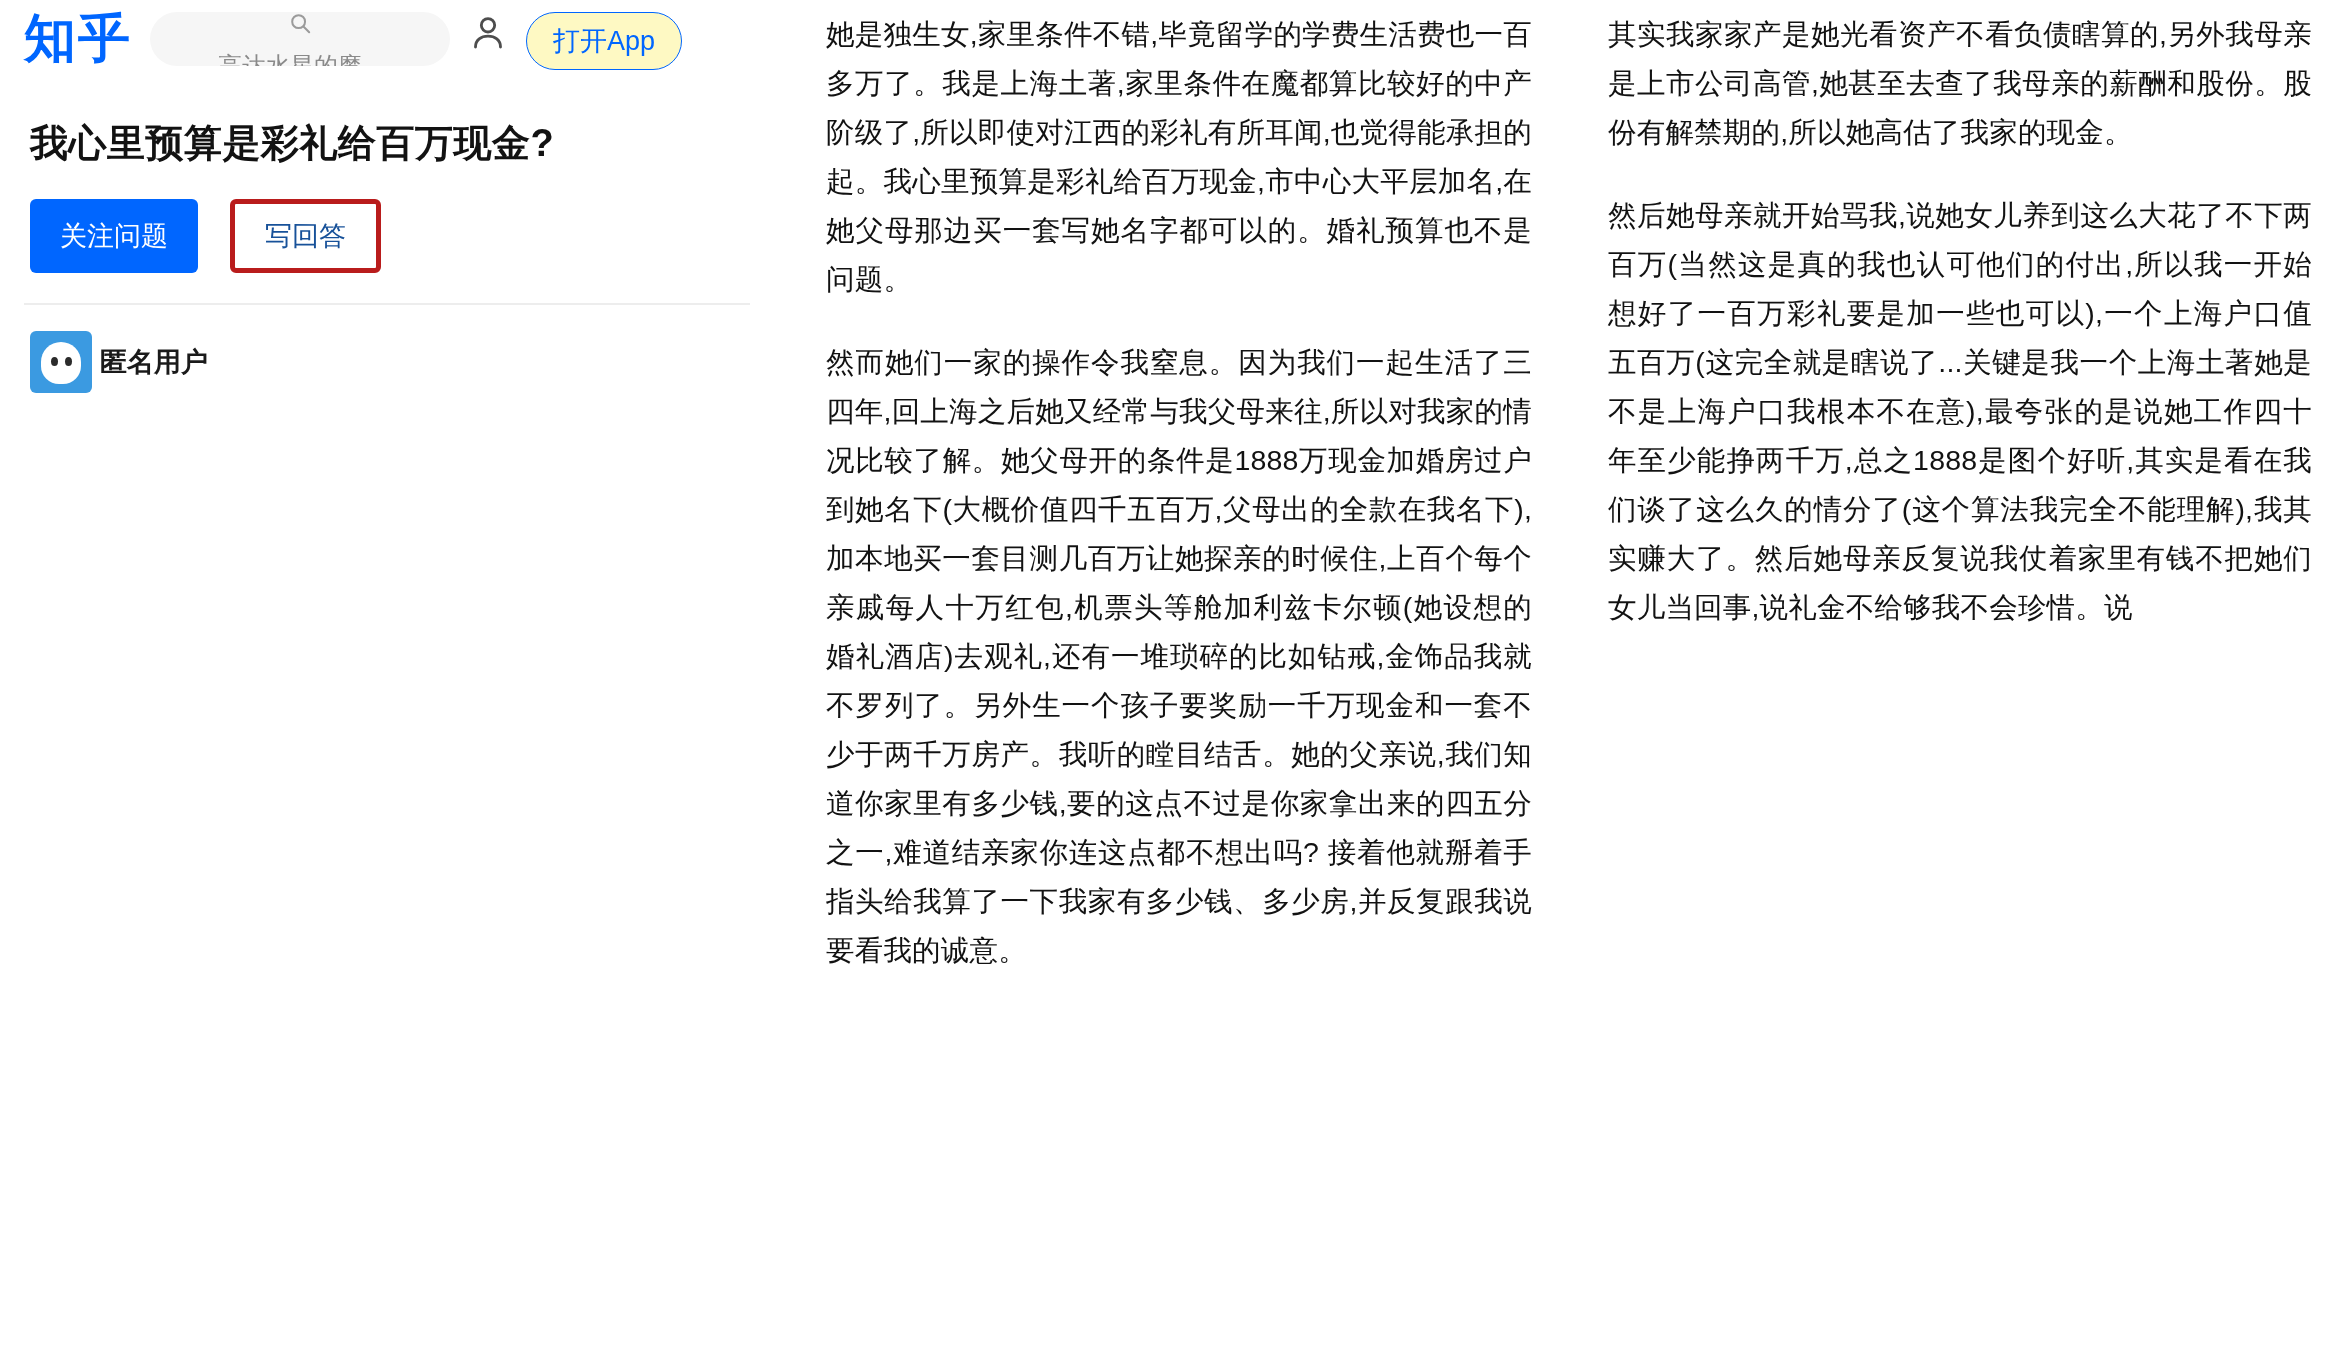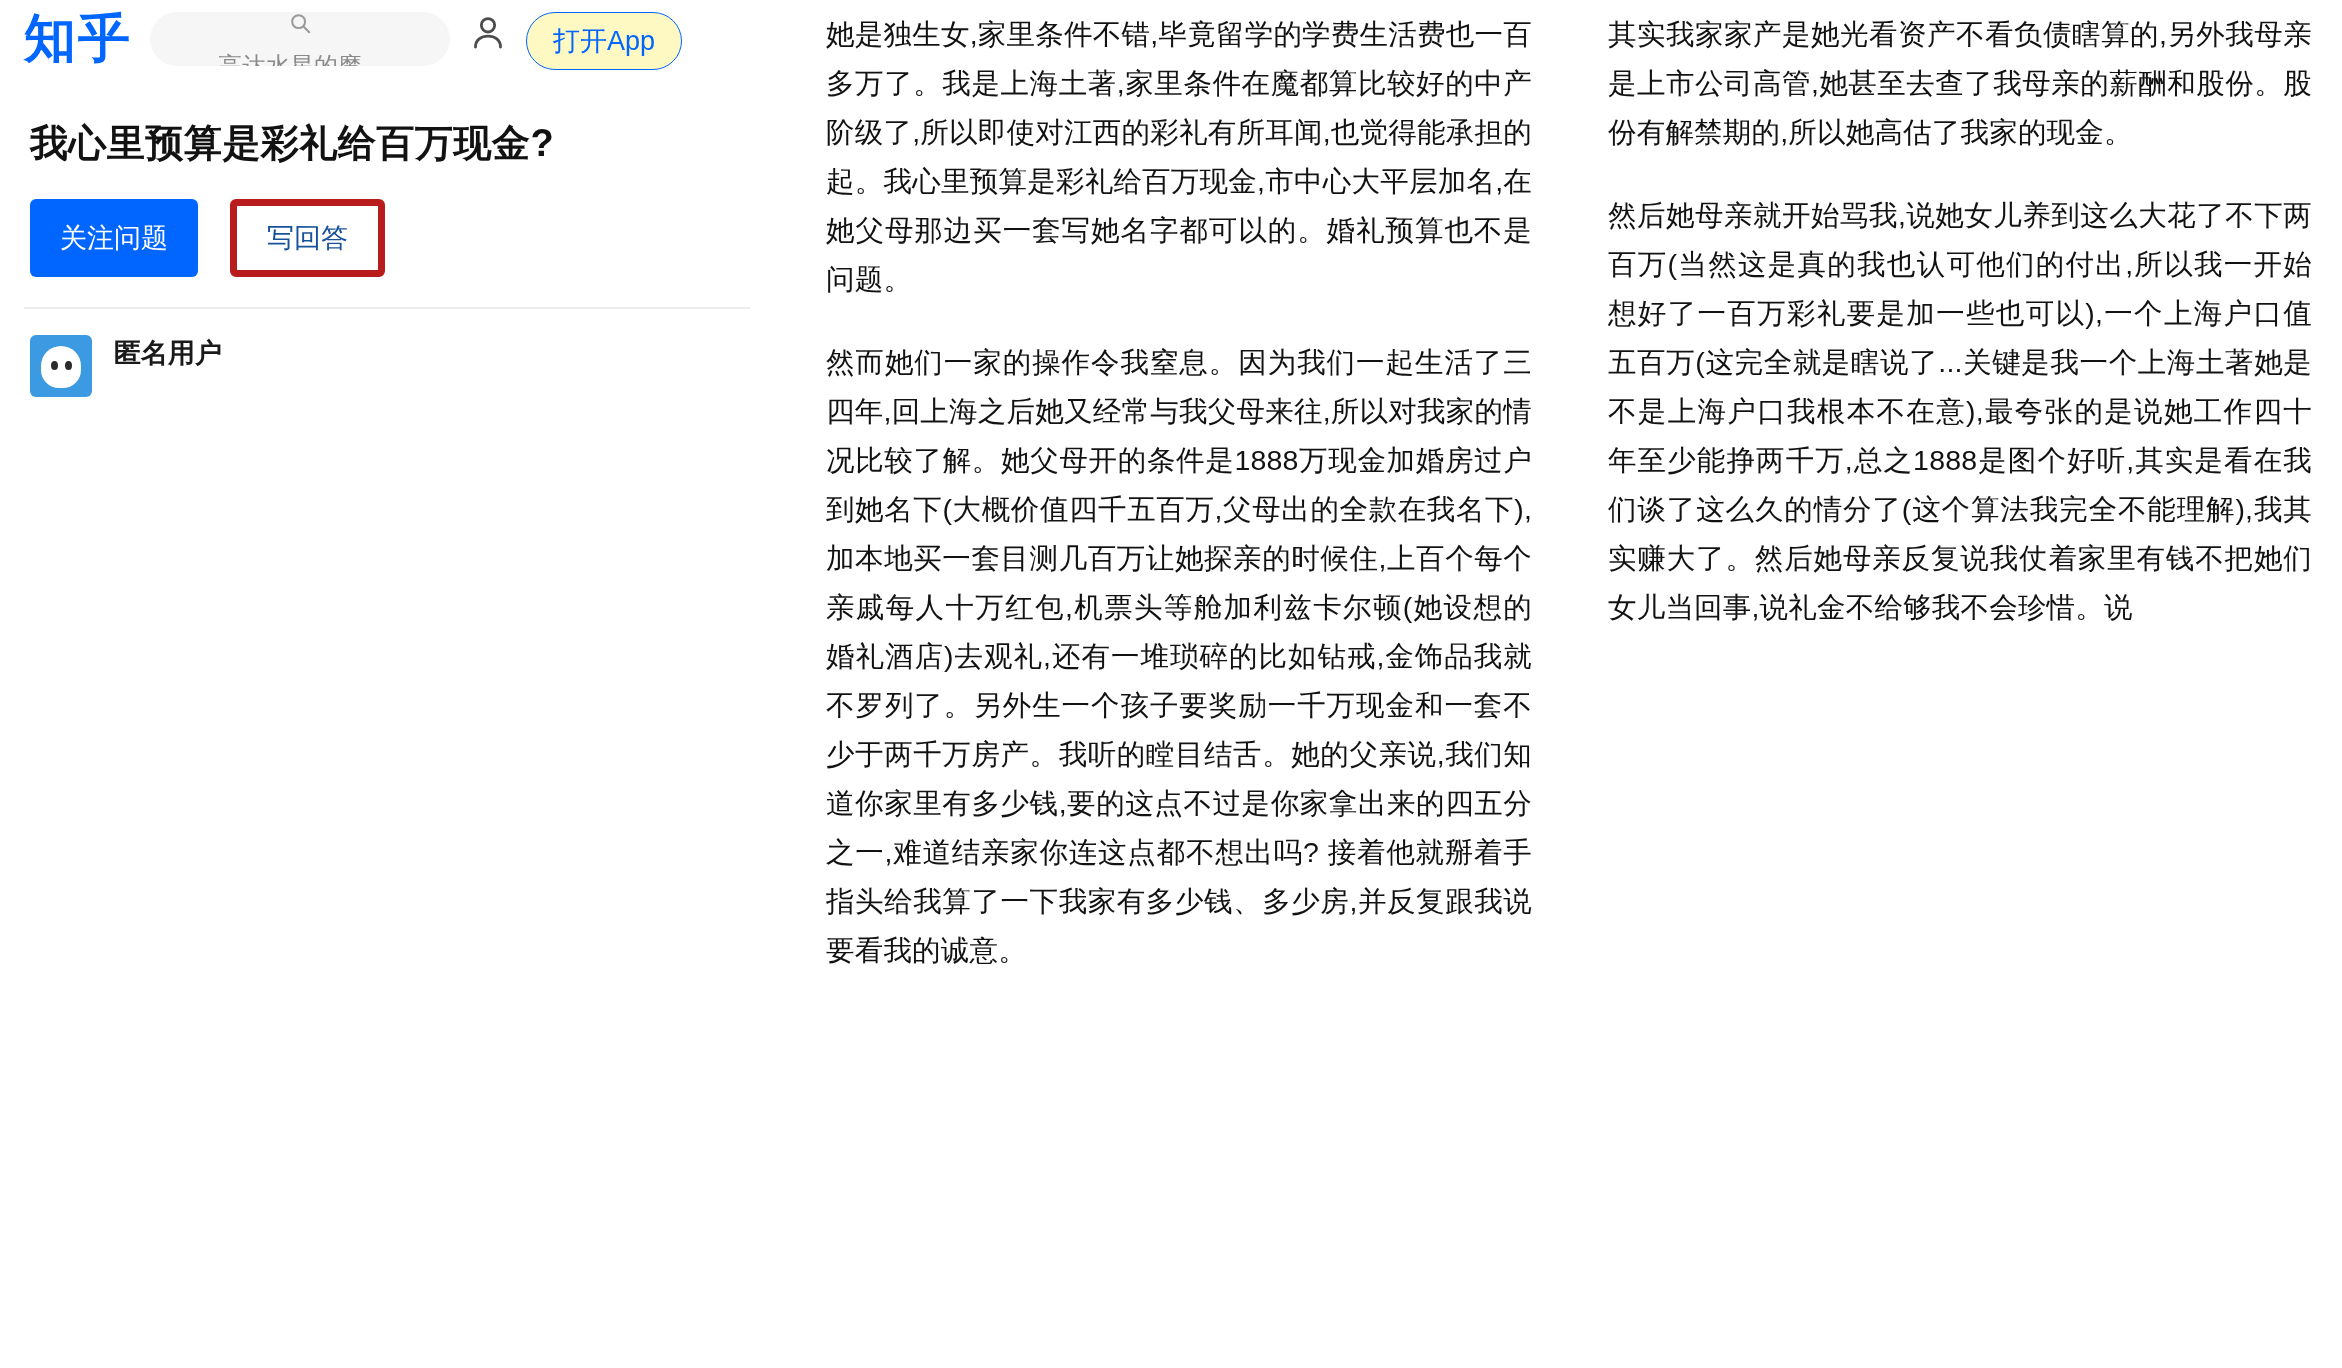--- a/index.html
+++ b/index.html
@@ -113,37 +113,38 @@
     border: none;
     border-radius: 6px;
     font-size: 27px;
     padding: 14px 30px;
     cursor: pointer;
     font-family: "Liberation Sans", sans-serif;
   }
   .btn-outline {
     background: #fff;
     color: #175199;
-    border: 7px solid #b91c1c;
+    border: 5px solid #b91c1c;
     border-radius: 6px;
     font-size: 27px;
     padding: 14px 30px;
     cursor: pointer;
     font-family: "Liberation Sans", sans-serif;
   }
   .divider {
     height: 2px;
     background: #ededed;
     margin: 30px 0 0 0;
   }
 
   
   .author-row {
     display: flex;
-    gap: 22px;
+    align-items: center;
+    gap: 8px;
     margin: 26px 0 0 6px;
   }
   .avatar {
     width: 62px;
     height: 62px;
     border-radius: 6px;
     background: #3b9ae1;
     position: relative;
     overflow: hidden;
     flex: 0 0 auto;

